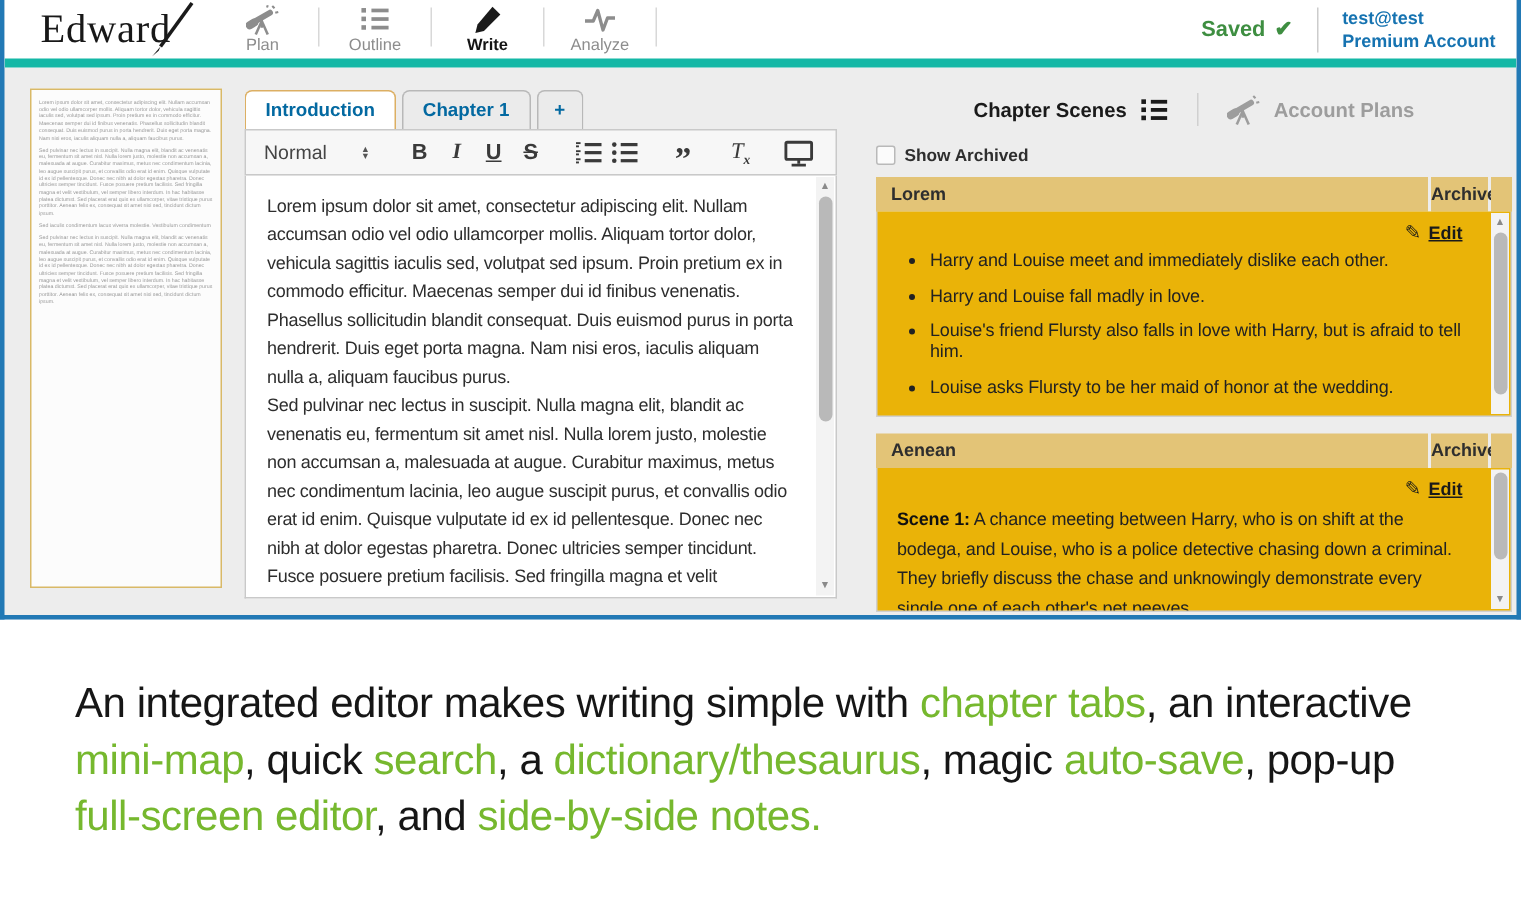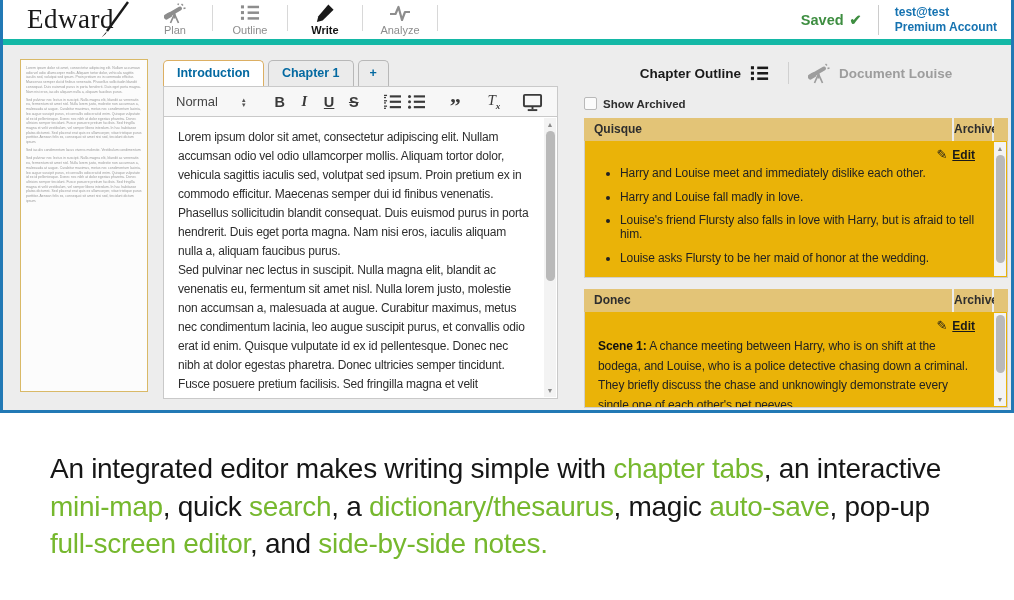--- a/index.html
+++ b/index.html
@@ -270,21 +270,21 @@
           <div class="vscroll">
             <span class="arr up">▲</span>
             <span class="arr dn">▼</span>
             <div class="thumb" style="top:13px; height:150px;"></div>
           </div>
         </div>
       </div>
 
       <div class="outline">
         <div class="panel-header">
-          <span class="ph-title">Chapter Outline</span>
+          <span class="ph-title">Chapter Scenes</span>
           <span>
             <svg width="19" height="18" viewBox="0 0 21 19">
               <g fill="#1a1a1a">
                 <rect x="1" y="2" width="3.4" height="3.4"></rect>
                   <rect x="8" y="2.4" width="12" height="2.8"></rect>
                 <rect x="1" y="8" width="3.4" height="3.4"></rect>
                   <rect x="8" y="8.4" width="12" height="2.8"></rect>
                 <rect x="1" y="14" width="3.4" height="3.4"></rect>
                   <rect x="8" y="14.4" width="12" height="2.8"></rect>
               </g>
@@ -297,31 +297,31 @@
                 <line x1="4" y1="12.5" x2="16" y2="5.5" stroke-width="4" stroke-linecap="round"></line>
                 <line x1="2.5" y1="13.8" x2="5.5" y2="12" stroke-width="5.4" stroke-linecap="round"></line>
                 <line x1="10.5" y1="11" x2="6.5" y2="20" stroke-width="1.7"></line>
                 <line x1="10.5" y1="11" x2="14.5" y2="20" stroke-width="1.7"></line>
                 <line x1="10.5" y1="10" x2="10.5" y2="15.5" stroke-width="1.7"></line>
                 <line x1="17.5" y1="1" x2="19" y2="2.5" stroke-width="1.4"></line>
                 <line x1="19.5" y1="5.5" x2="21.5" y2="5" stroke-width="1.4"></line>
               </g>
             </svg>
           </span>
-          <span class="ph-plans">Document Louise</span>
+          <span class="ph-plans">Account Plans</span>
         </div>
 
         <div class="show-arch">
           <div class="cbox"></div>
           <span>Show Archived</span>
         </div>
 
         <div class="obox">
           <div class="obox-header">
-            <div class="ohcell title">Quisque</div>
+            <div class="ohcell title">Lorem</div>
             <div class="ohcell archive">Archive</div>
             <div class="ohcell corner"></div>
           </div>
           <div class="obox-body events">
             <div class="edit-row">
               <span class="pen">✎</span><span class="elbl">Edit</span>
             </div>
             <ul class="evlist">
               <li>Harry and Louise meet and immediately dislike each other.</li>
               <li>Harry and Louise fall madly in love.</li>
@@ -330,21 +330,21 @@
             </ul>
             <div class="vscroll">
               <span class="arr up">▲</span>
               <div class="thumb" style="top:13px; height:108px;"></div>
             </div>
           </div>
         </div>
 
         <div class="obox scenes">
           <div class="obox-header">
-            <div class="ohcell title">Donec</div>
+            <div class="ohcell title">Aenean</div>
             <div class="ohcell archive">Archive</div>
             <div class="ohcell corner"></div>
           </div>
           <div class="obox-body scenes">
             <div class="edit-row">
               <span class="pen">✎</span><span class="elbl">Edit</span>
             </div>
             <p class="scene-p"><b>Scene 1:</b><span> A chance meeting between Harry, who is on shift at the bodega, and Louise, who is a police detective chasing down a criminal. They briefly discuss the chase and unknowingly demonstrate every single one of each other's pet peeves.</span></p>
 
             <div class="vscroll">

